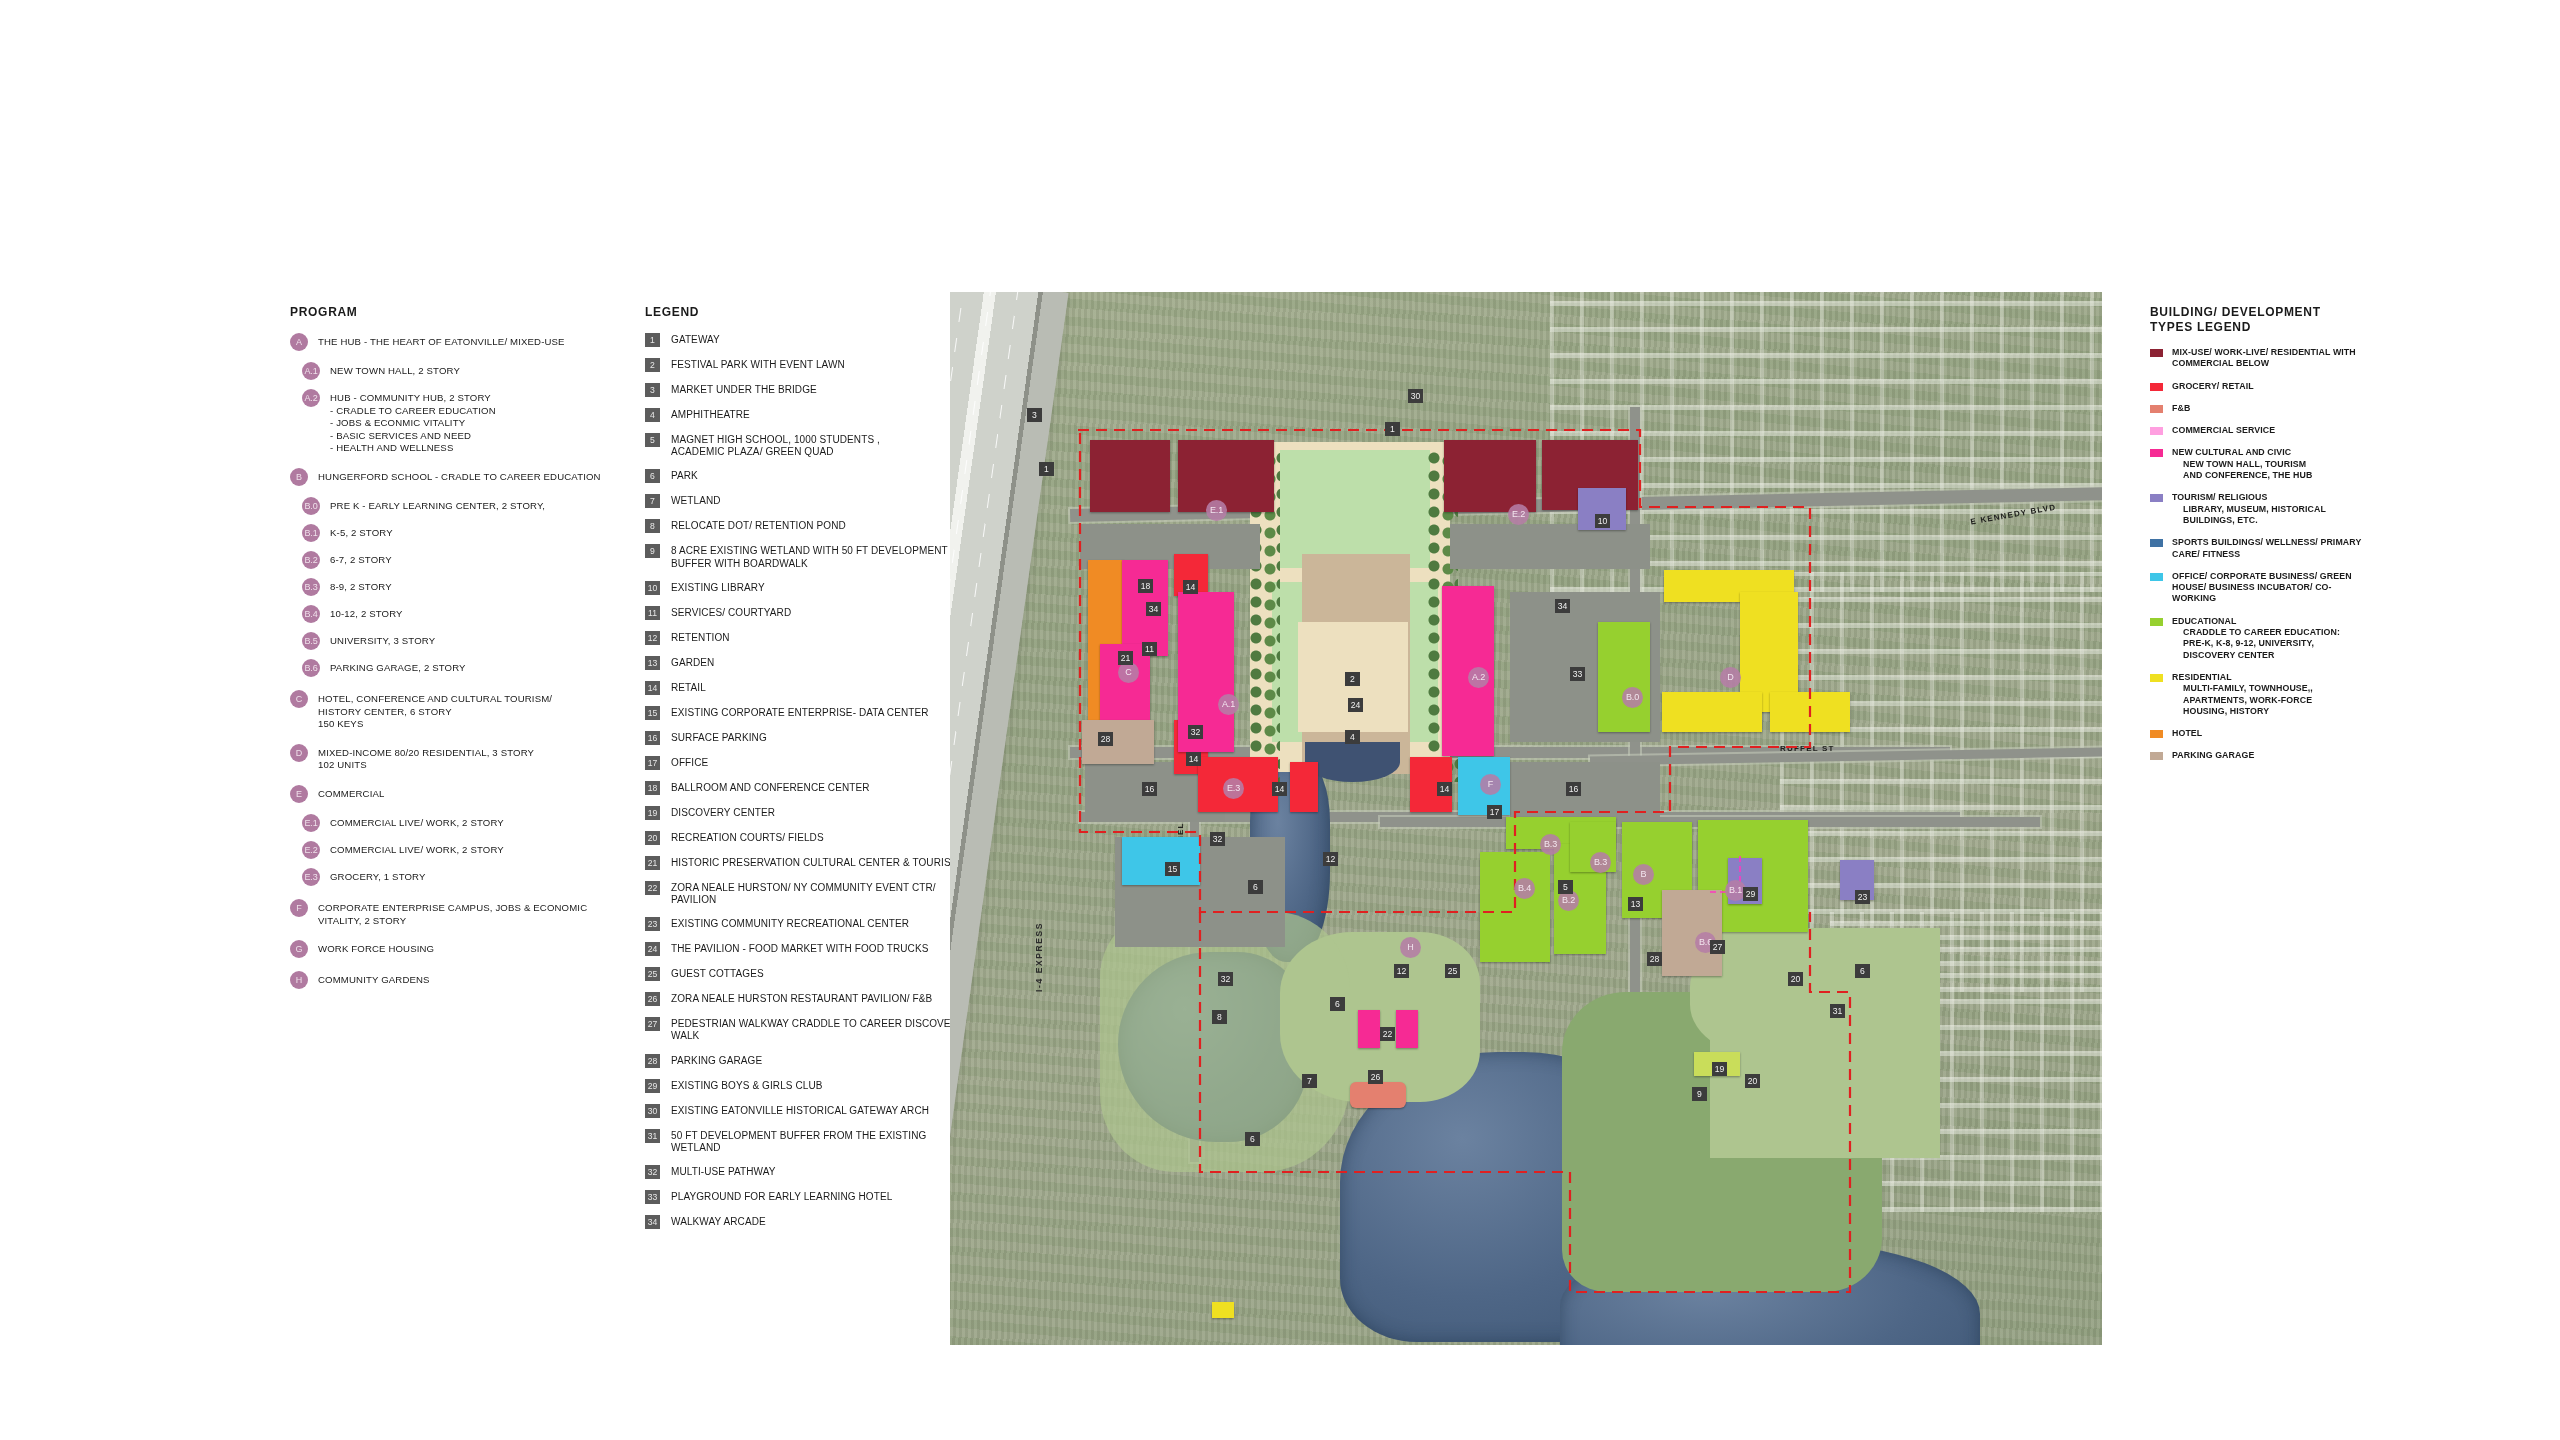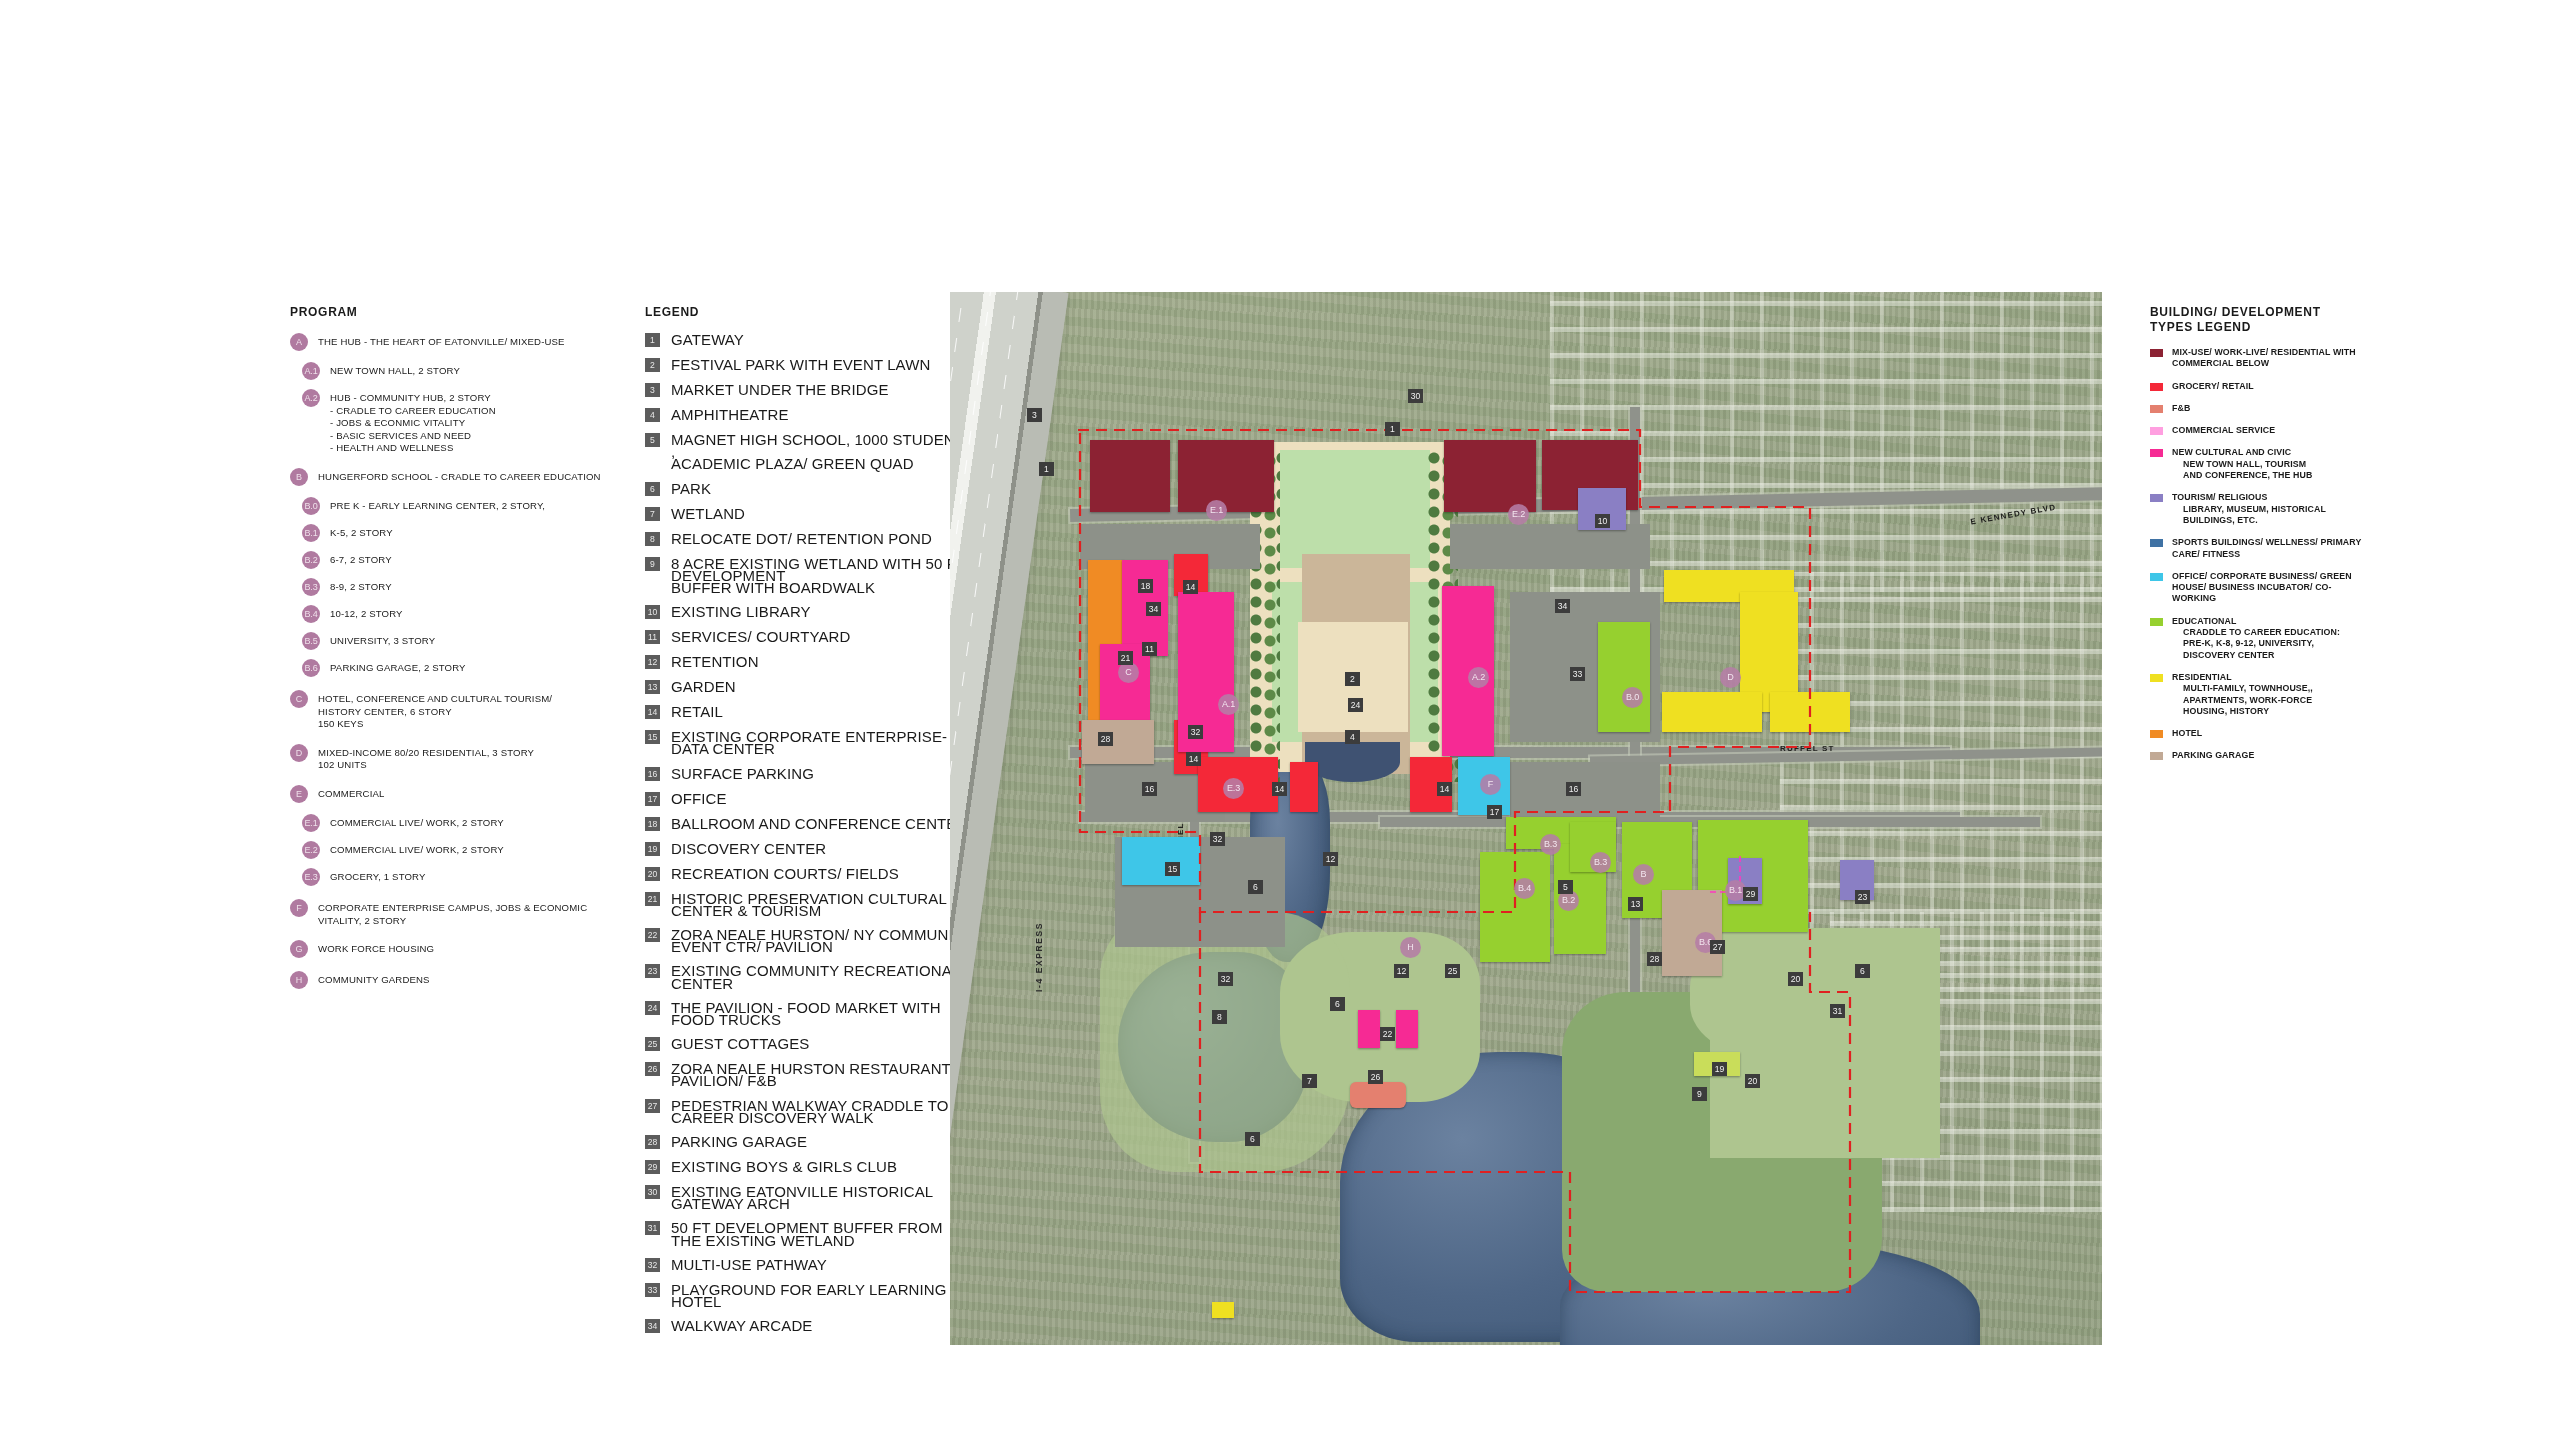--- a/index.html
+++ b/index.html
@@ -85,21 +85,21 @@
     min-width: 15px; height: 14px;
     padding: 0 2px;
     background: #5c5c5c;
     color: #e9e9e9;
     font-size: 8.6px;
     line-height: 14px;
     text-align: center;
     margin-right: 11px;
   }
   .leg-text {
-    font-size: 15px;
+    font-size: 10px;
     line-height: 12.2px;
     letter-spacing: 0.1px;
     color: #1a1a1a;
     padding-top: 1px;
     white-space: pre-line;
   }
 
   
   #types-col {
     position: absolute;

